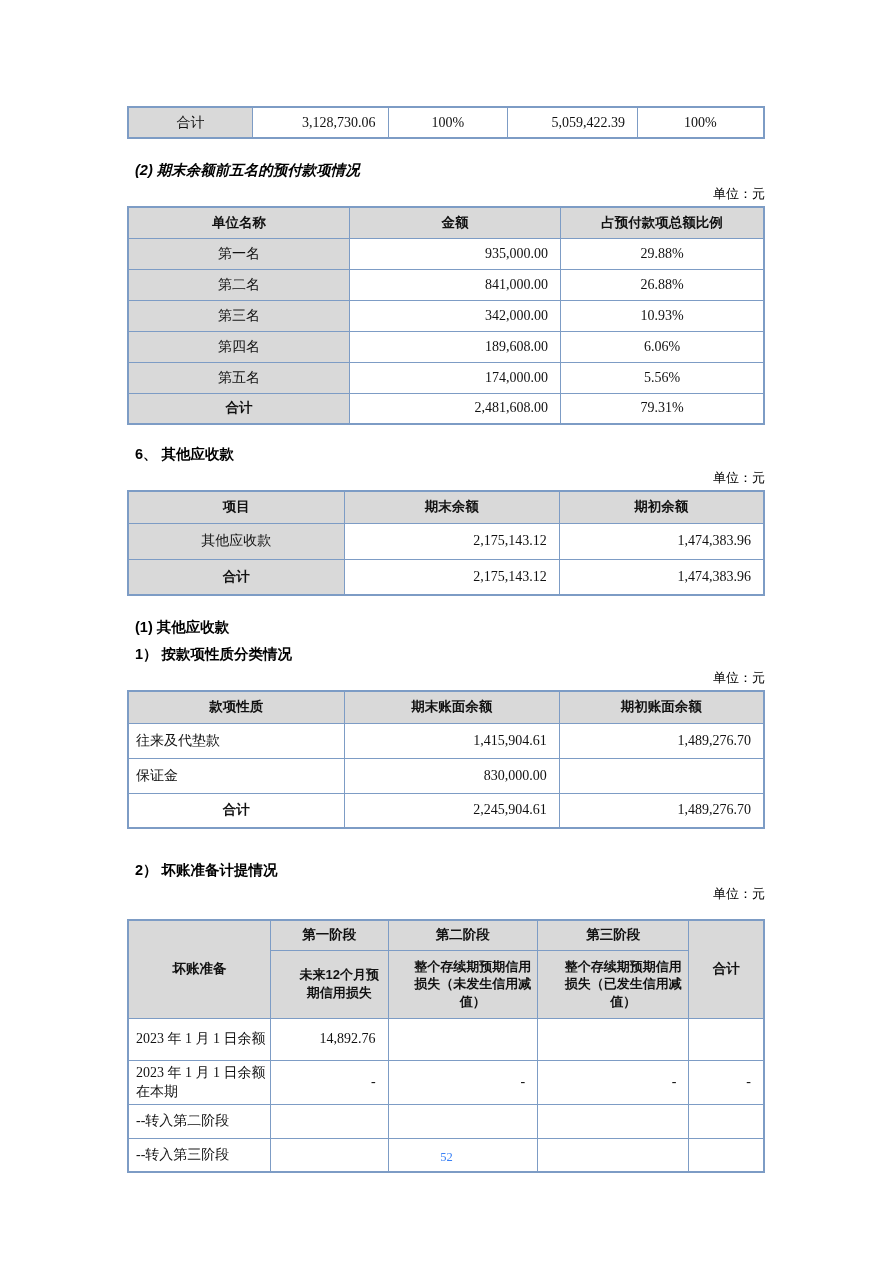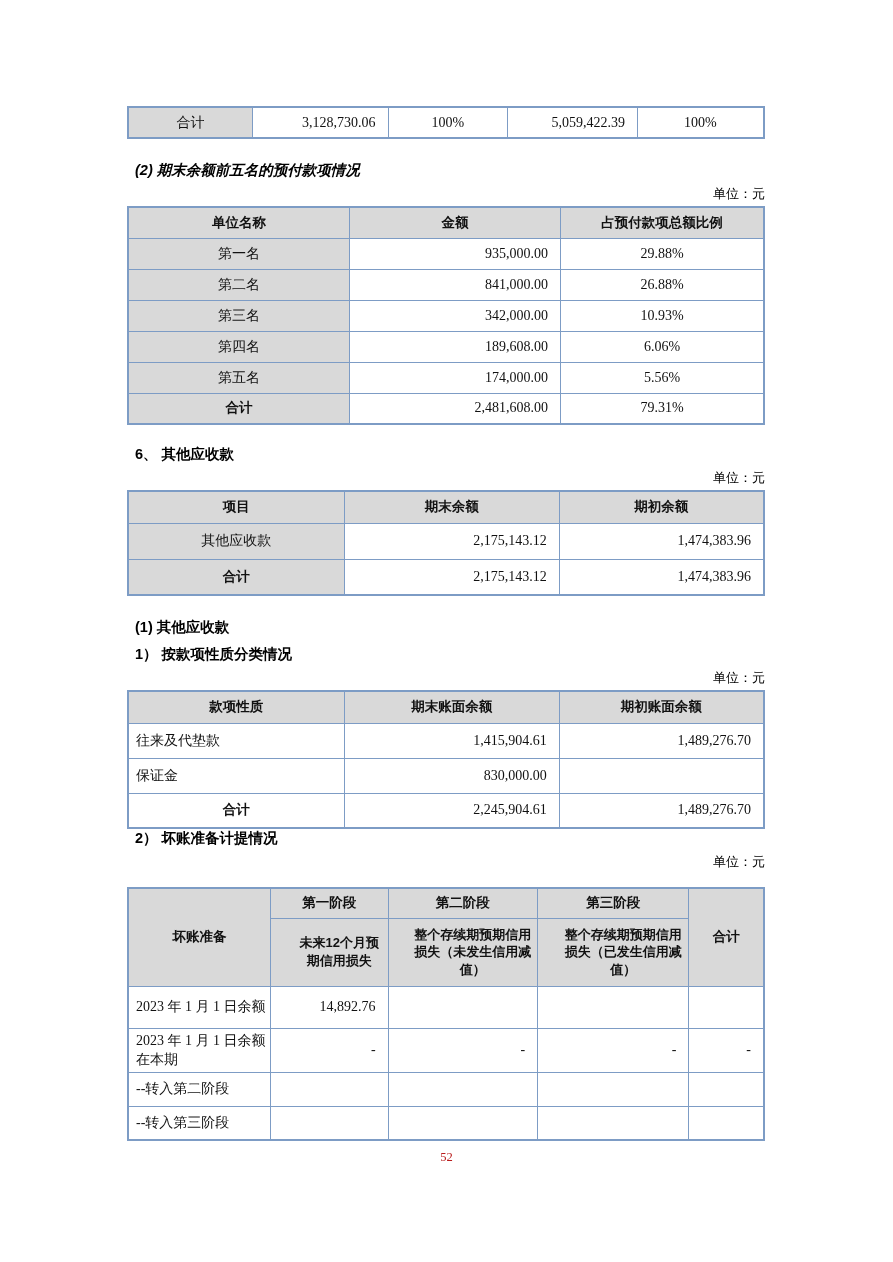--- a/index.html
+++ b/index.html
@@ -23,21 +23,21 @@
     font-family: "Liberation Sans", "DejaVu Sans", sans-serif;
     font-weight: bold;
     font-size: 14.5px;
     color: #000;
     margin: 0 0 0 8px;
   }
   .h-prepaid { margin-top: 22px; font-style: italic; }
   .h-other   { margin-top: 20px; }
   .h-nature1 { margin-top: 22px; }
   .h-nature2 { margin-top: 8px; }
-  .h-baddebt { }
+  .h-baddebt { margin-top: 32px; }
   
   .unit {
     text-align: right;
     font-size: 13px;
     margin: 5px 0 3px 0;
     color: #000;
   }
   .unit-baddebt { margin-bottom: 16px; }
   
   table.tbl {
@@ -77,21 +77,21 @@
   .t-bad .dr2 td { height: 42px; }
   .t-bad .dr3 td { height: 34px; }
   .t-bad .dr4 td { height: 34px; }
   .t-bad td.rowlab { line-height: 1.4; margin-top: 20px; }
   .pageno {
     position: absolute;
     left: 0; right: 0;
     top: 1150px;
     text-align: center;
     font-size: 12.5px;
-    color: #b91c1c;
+    color: #3b82f6;
   }
 </style>
 </head>
 <body>
 
 <div class="content">
 
   <table class="tbl t-top">
     <colgroup>
       <col style="width:19.6%">

